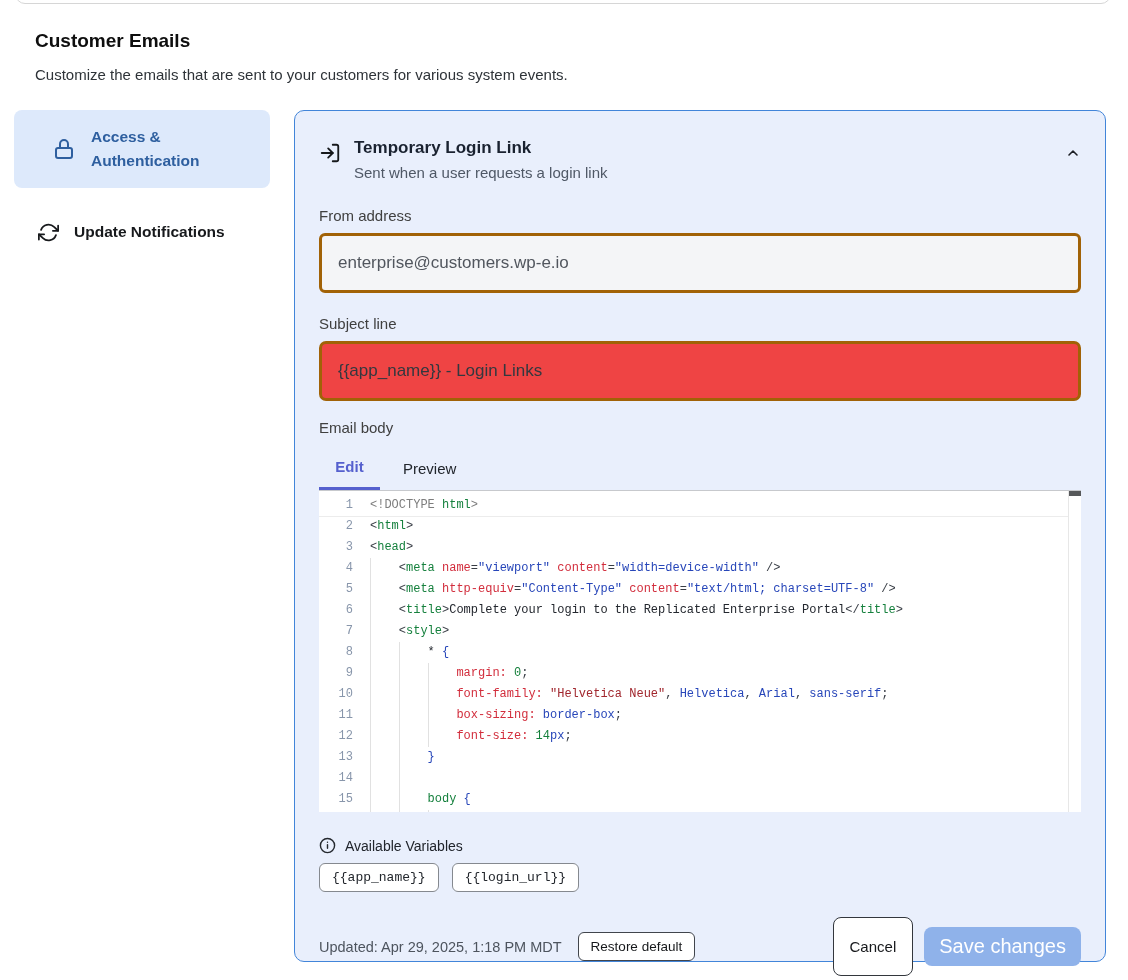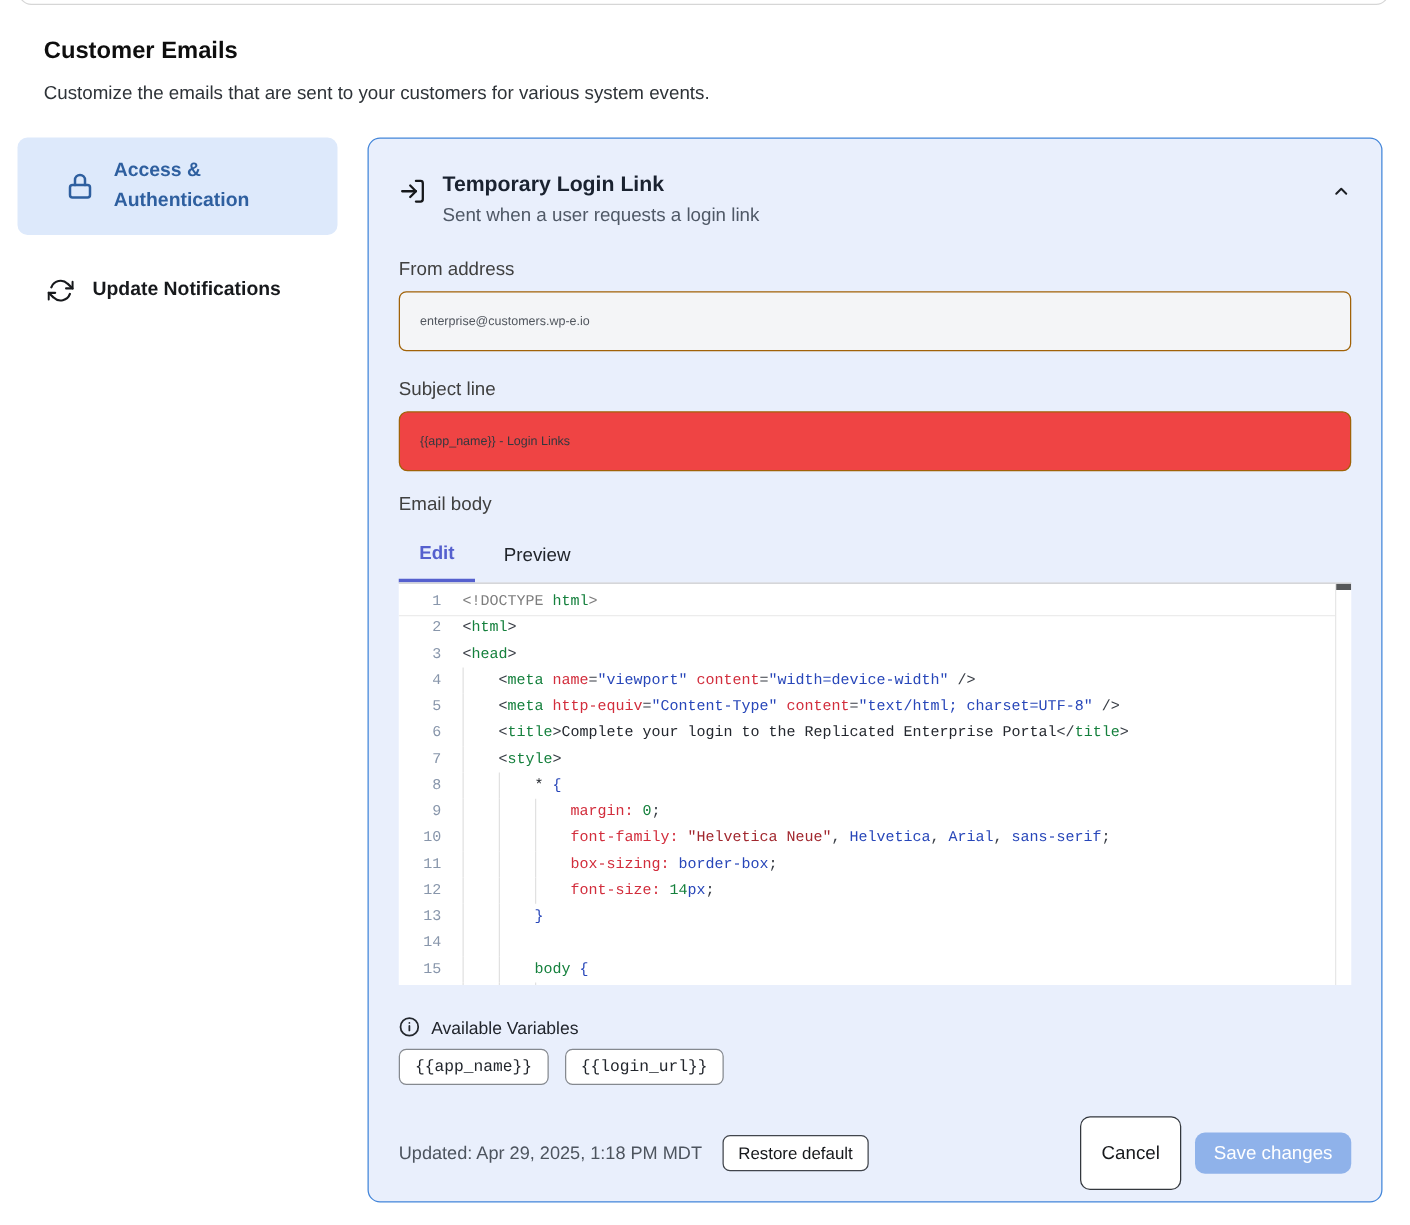--- a/index.html
+++ b/index.html
@@ -29,22 +29,22 @@
            padding:26px 24px 0; }
   .panel-header { display:flex; align-items:flex-start; gap:13px; }
   .login-icon-wrap { margin-top:5px; display:flex; }
   .panel-title { font-size:17px; font-weight:bold; color:#1a2230; line-height:22px; }
   .panel-subtitle { font-size:15px; color:#4f5866; margin-top:5px; }
   .collapse-btn { margin-left:auto; margin-top:8px; background:none; border:none; cursor:pointer; display:flex; }
 
   .field-label { font-size:15px; color:#404040; margin:26px 0 9px; }
   .field-label.tight { margin-top:22px; }
   .field-label.body { margin-top:18px; margin-bottom:0; }
-  input.field { width:100%; height:48px; border:1px solid #a16207; border-radius:6px;
-                font-size:10px; padding:0 16px; font-family:"Liberation Sans",sans-serif; outline:none; }
+  input.field { width:100%; height:60px; border:3px solid #a16207; border-radius:6px;
+                font-size:17px; padding:0 16px; font-family:"Liberation Sans",sans-serif; outline:none; }
   input.from { background:#f4f5f7; color:#51565e; }
   input.subject { background:#ef4444; color:#33383f;border-radius:7px; }
 
   
   .tabs { display:flex; margin-top:12px;align-items:center; }
   .tab { font-size:15px; padding:10px 0 12px; cursor:pointer; background:none; border:none; }
   .tab.active { width:61px; text-align:center; color:#5560ce; font-weight:bold; border-bottom:3px solid #5560ce; }
   .tab.inactive { margin-left:23px; color:#21252b; font-weight:normal; }
 
   
@@ -77,21 +77,21 @@
 
   
   .footer { display:flex; align-items:center; margin-top:25px; }
   .updated { font-size:14.5px; color:#4d545e; }
   .btn { cursor:pointer; font-family:"Liberation Sans",sans-serif; }
   .btn-restore { margin-left:16px; font-size:13.5px; padding:6px 12px; border:1px solid #41454c;
                  border-radius:6px; background:#fff; color:#16181b; }
   .spacer { flex:1; }
   .btn-cancel { font-size:15px; padding:20px 16px; border:1px solid #33373d; border-radius:8px;
                 background:#fff; color:#16181b; }
-  .btn-save { margin-left:11px; font-size:15px; padding:8px 15px; border:none; border-radius:8px;
+  .btn-save { margin-left:11px; font-size:20px; padding:8px 15px; border:none; border-radius:8px;
               background:#8fb2ea; color:#fff; cursor:default; }
   svg { display:block; }
 </style>
 </head>
 <body>
 
 <div class="page">
 
   <div class="top-remnant"></div>
 

